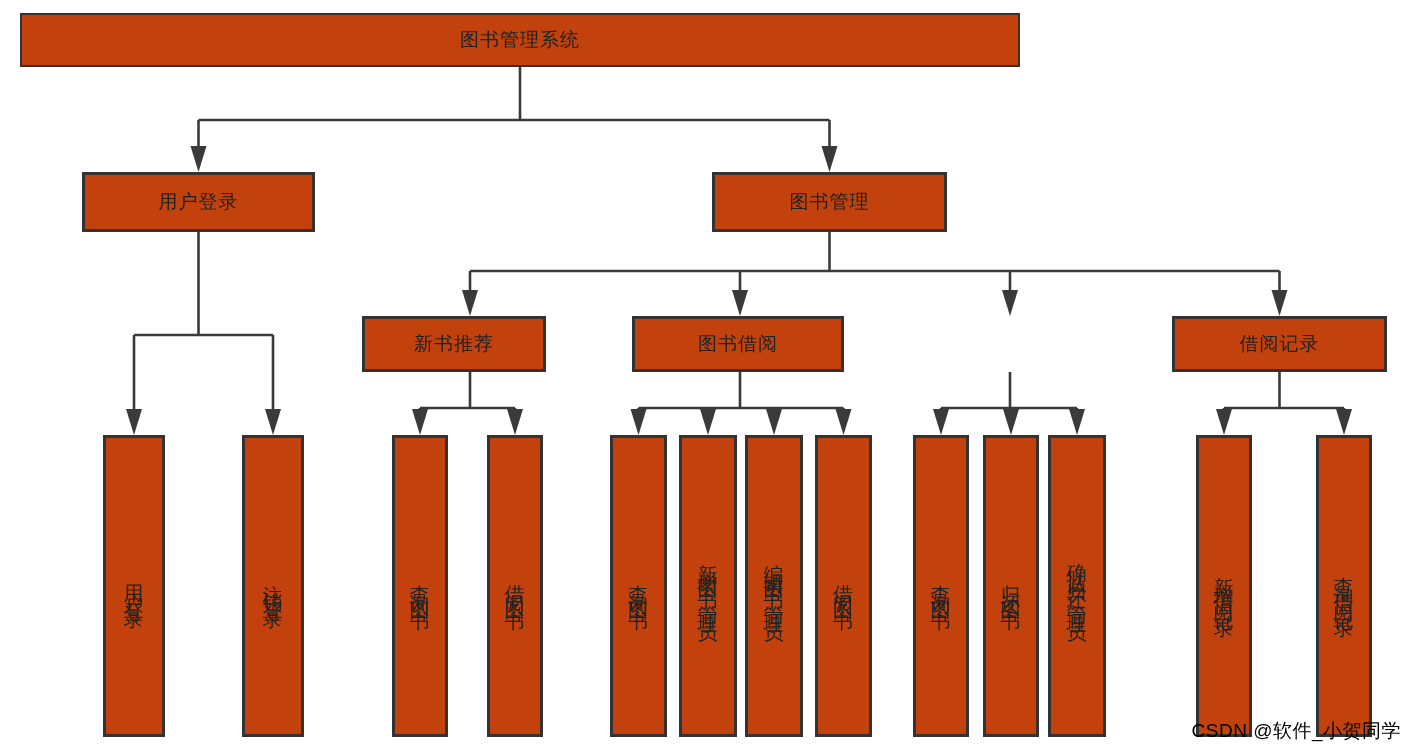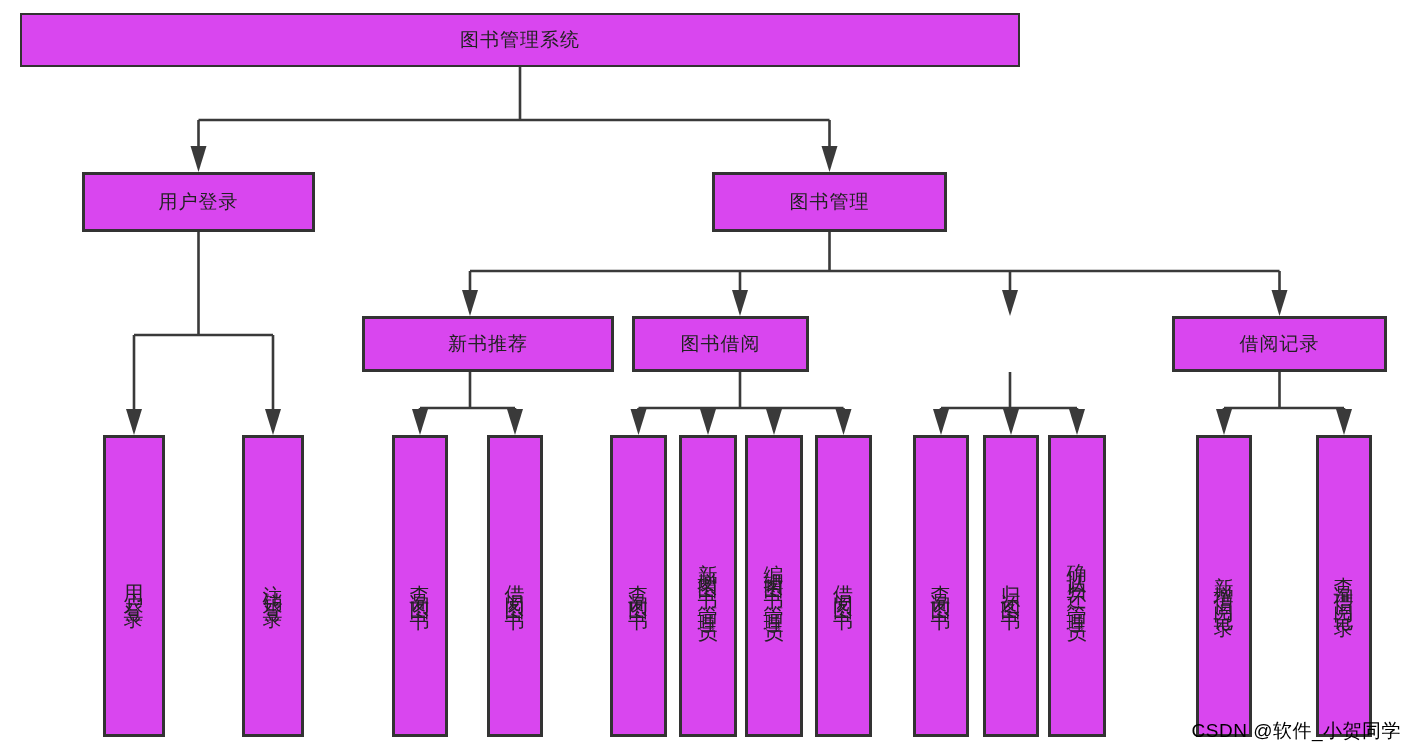--- a/index.html
+++ b/index.html
@@ -19,21 +19,21 @@
     position: absolute;
     left: 0;
     top: 0;
     width: 1405px;
     height: 747px;
     z-index: 1;
   }
   .box {
     position: absolute;
     box-sizing: border-box;
-    background: #d946ef;
+    background: #c2410c;
     border: 3px solid #333333;
     display: flex;
     align-items: center;
     justify-content: center;
     color: #222222;
     z-index: 2;
   }
   .box.root { border-width: 2px; }
   .box.h span {
     font-size: 19px;
@@ -115,24 +115,24 @@
     <span>图书管理系统</span>
   </div>
 
   <div class="box h" style="left:82px;top:172px;width:233px;height:60px">
     <span>用户登录</span>
   </div>
   <div class="box h" style="left:712px;top:172px;width:235px;height:60px">
     <span>图书管理</span>
   </div>
 
-  <div class="box h" style="left:362px;top:316px;width:252px;height:56px">
+  <div class="box h" style="left:362px;top:316px;width:184px;height:56px">
     <span>新书推荐</span>
   </div>
-  <div class="box h" style="left:632px;top:316px;width:177px;height:56px">
+  <div class="box h" style="left:632px;top:316px;width:212px;height:56px">
     <span>图书借阅</span>
   </div>
   <div class="box h" style="left:1172px;top:316px;width:215px;height:56px">
     <span>借阅记录</span>
   </div>
 
   <div class="box v" style="left:103px;top:435px;width:62px;height:302px">
     <span>用户登录</span>
   </div>
   <div class="box v" style="left:242px;top:435px;width:62px;height:302px">

